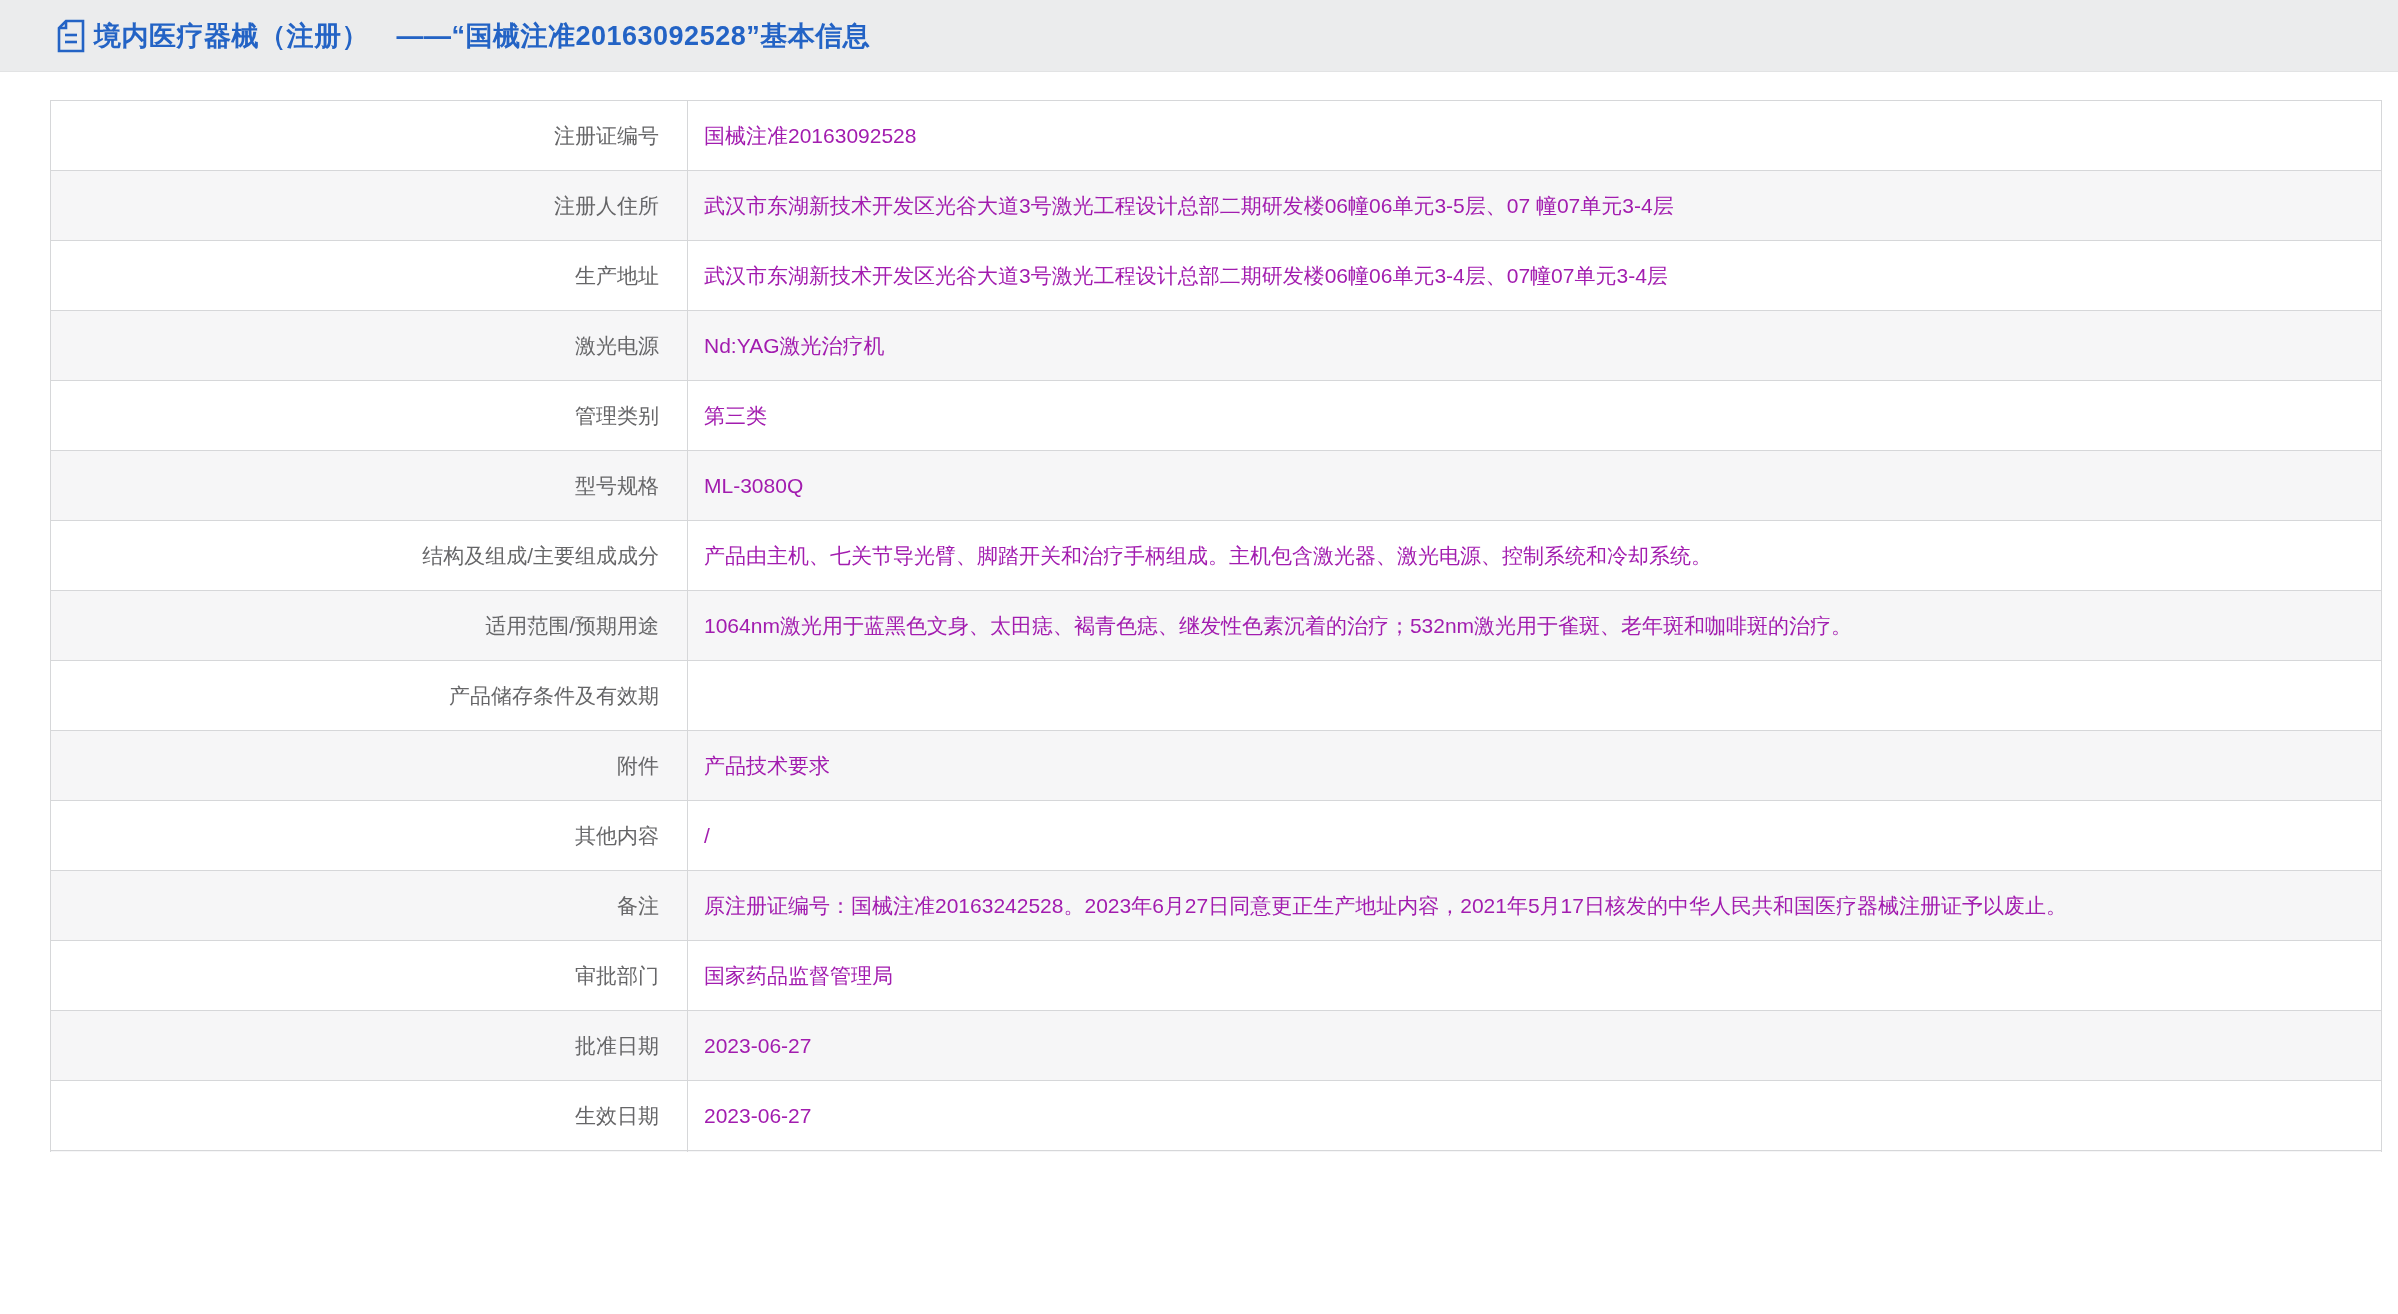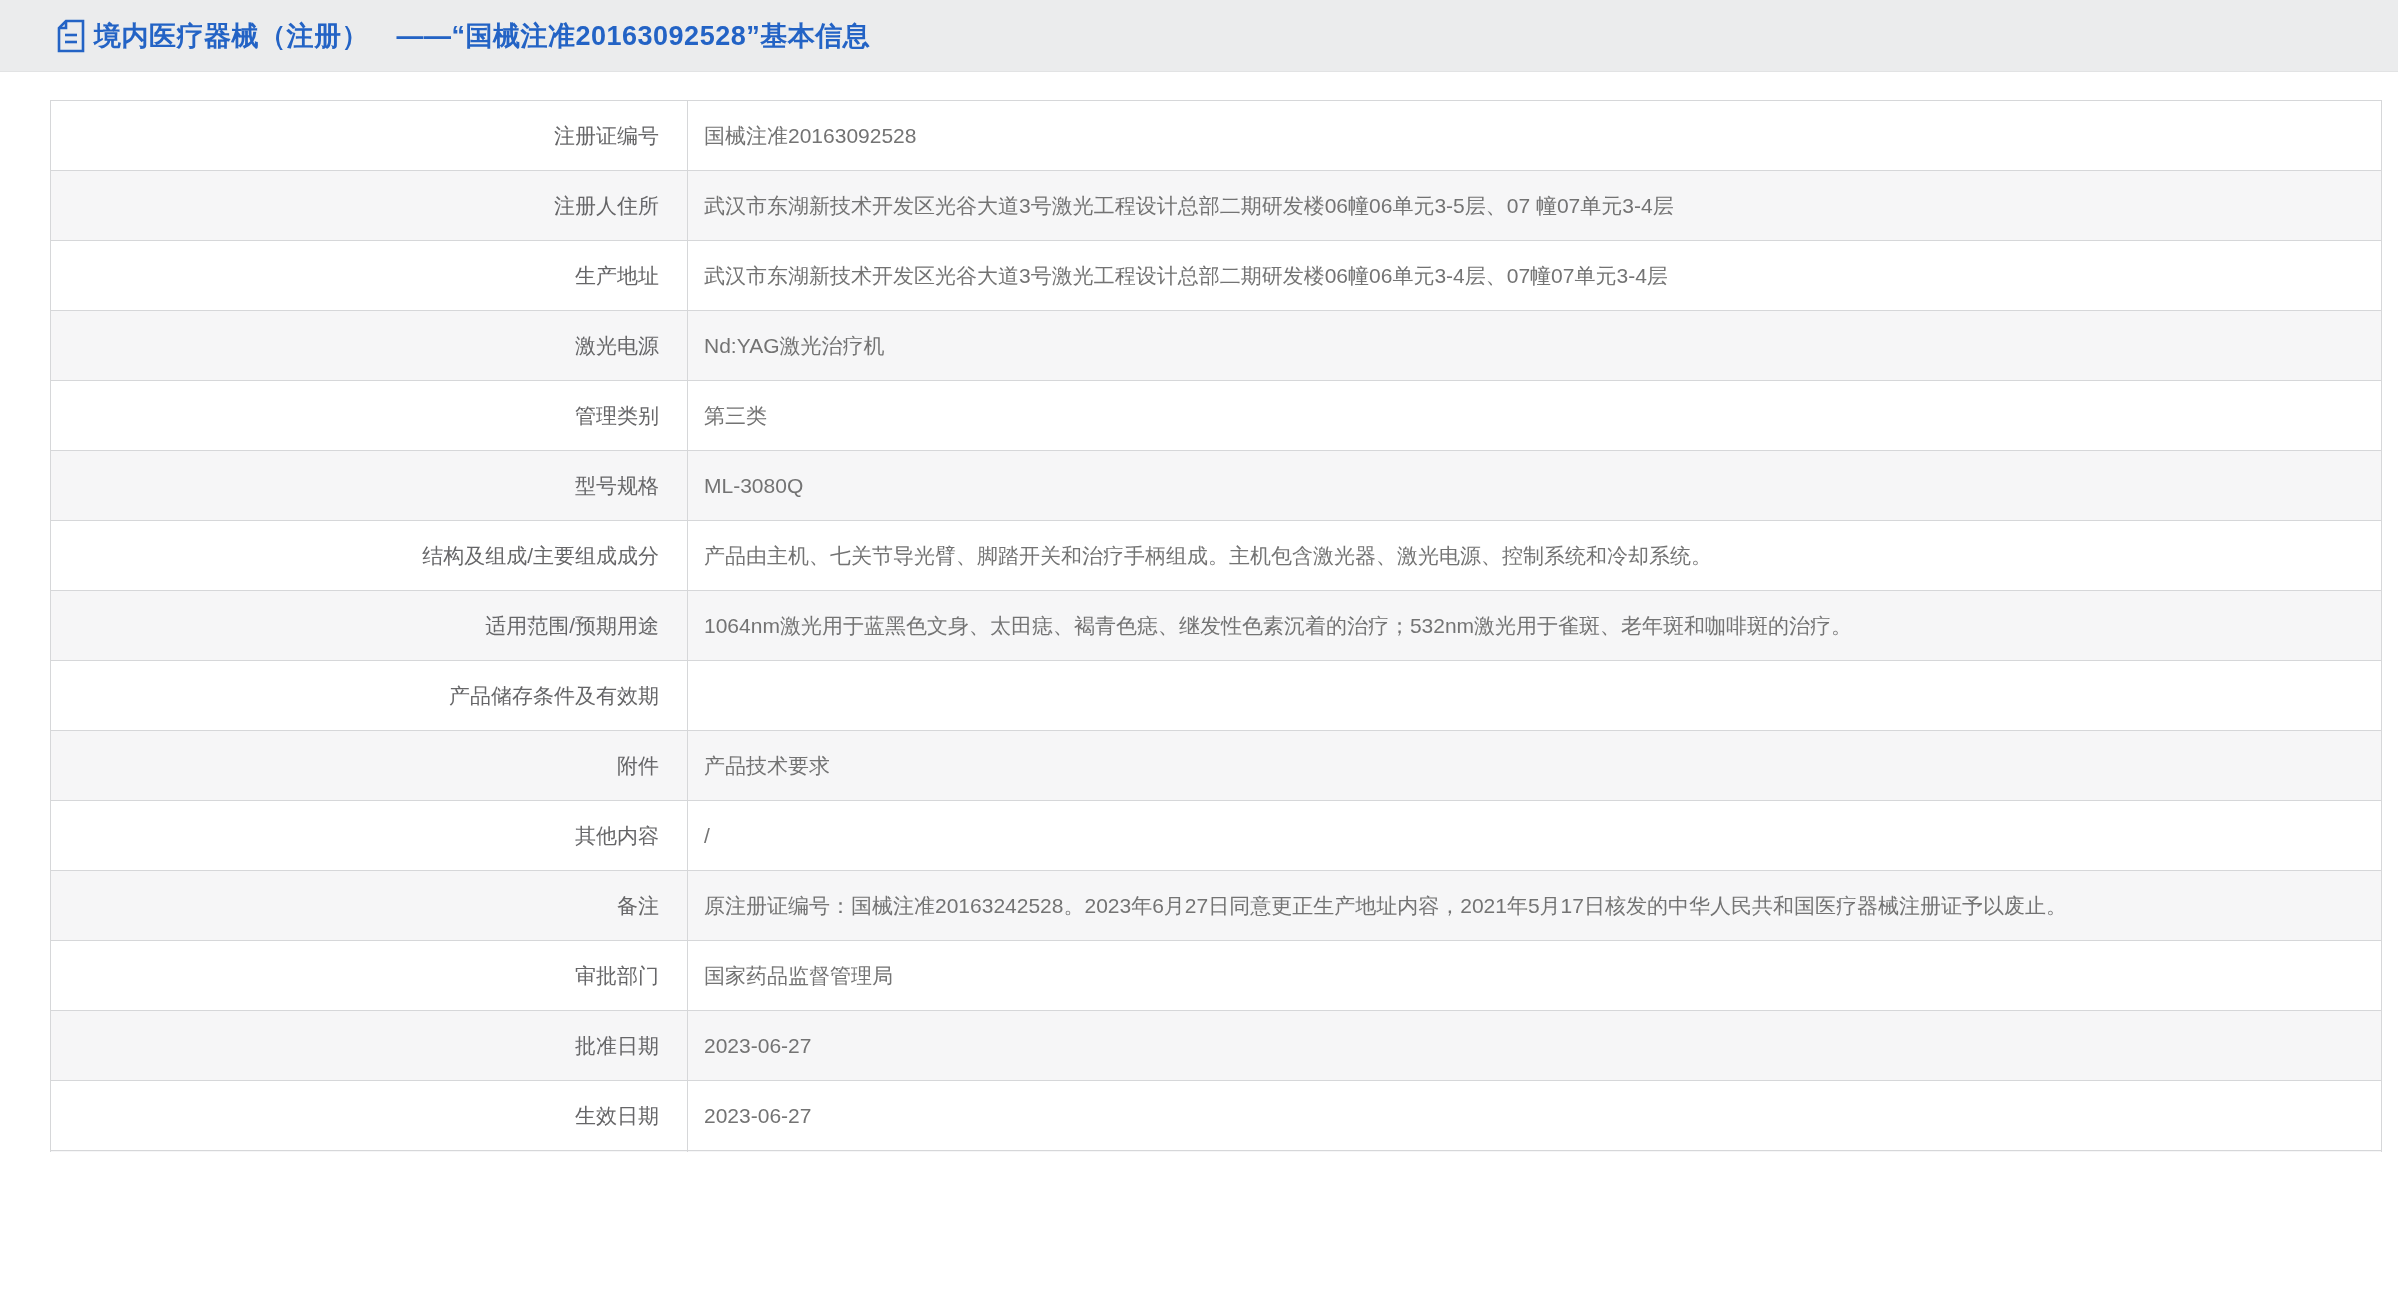--- a/index.html
+++ b/index.html
@@ -36,21 +36,21 @@
     padding:12px 16px;vertical-align:middle;
     font-weight:400;
     overflow:hidden;
   }
   .reg-table th{
     width:637px;box-sizing:border-box;
     text-align:right;color:#666668;
     padding-right:28px;
   }
   .reg-table td{
-    color:#737373;text-align:left;
+    color:#a21caf;text-align:left;
   }
   .reg-table tr:nth-child(even){background:#f6f6f7;}
   .reg-table tr:nth-child(odd){background:#ffffff;}
 </style>
 </head>
 <body>
 
 <div class="page">
 
   <div class="header-band">

